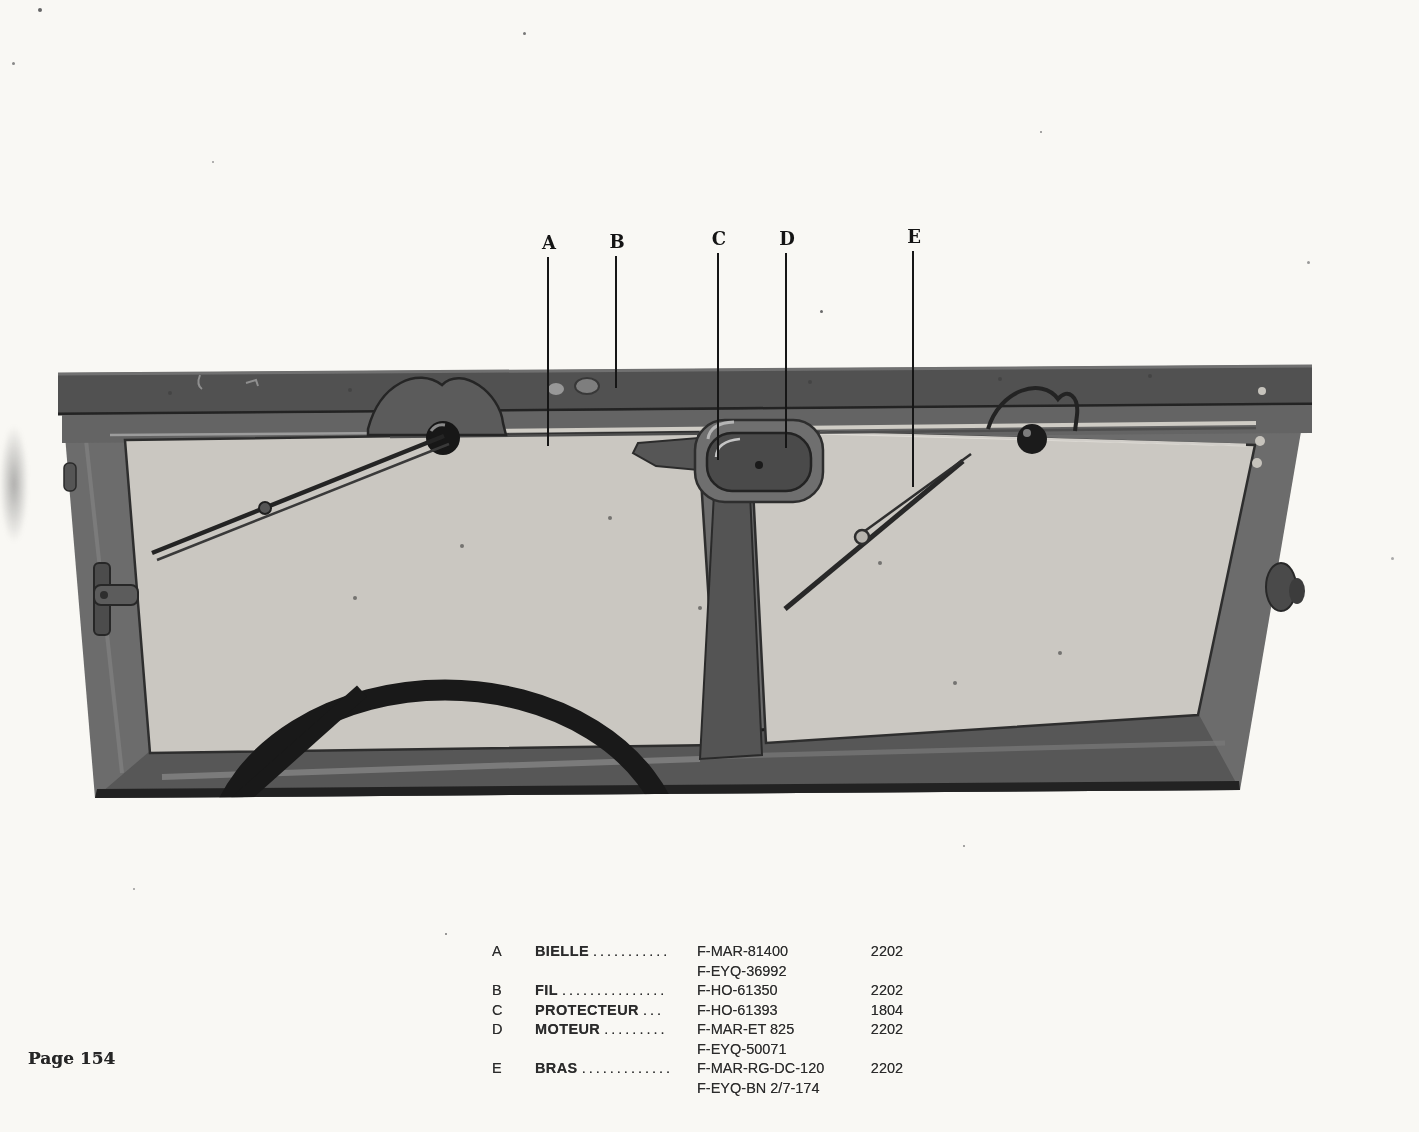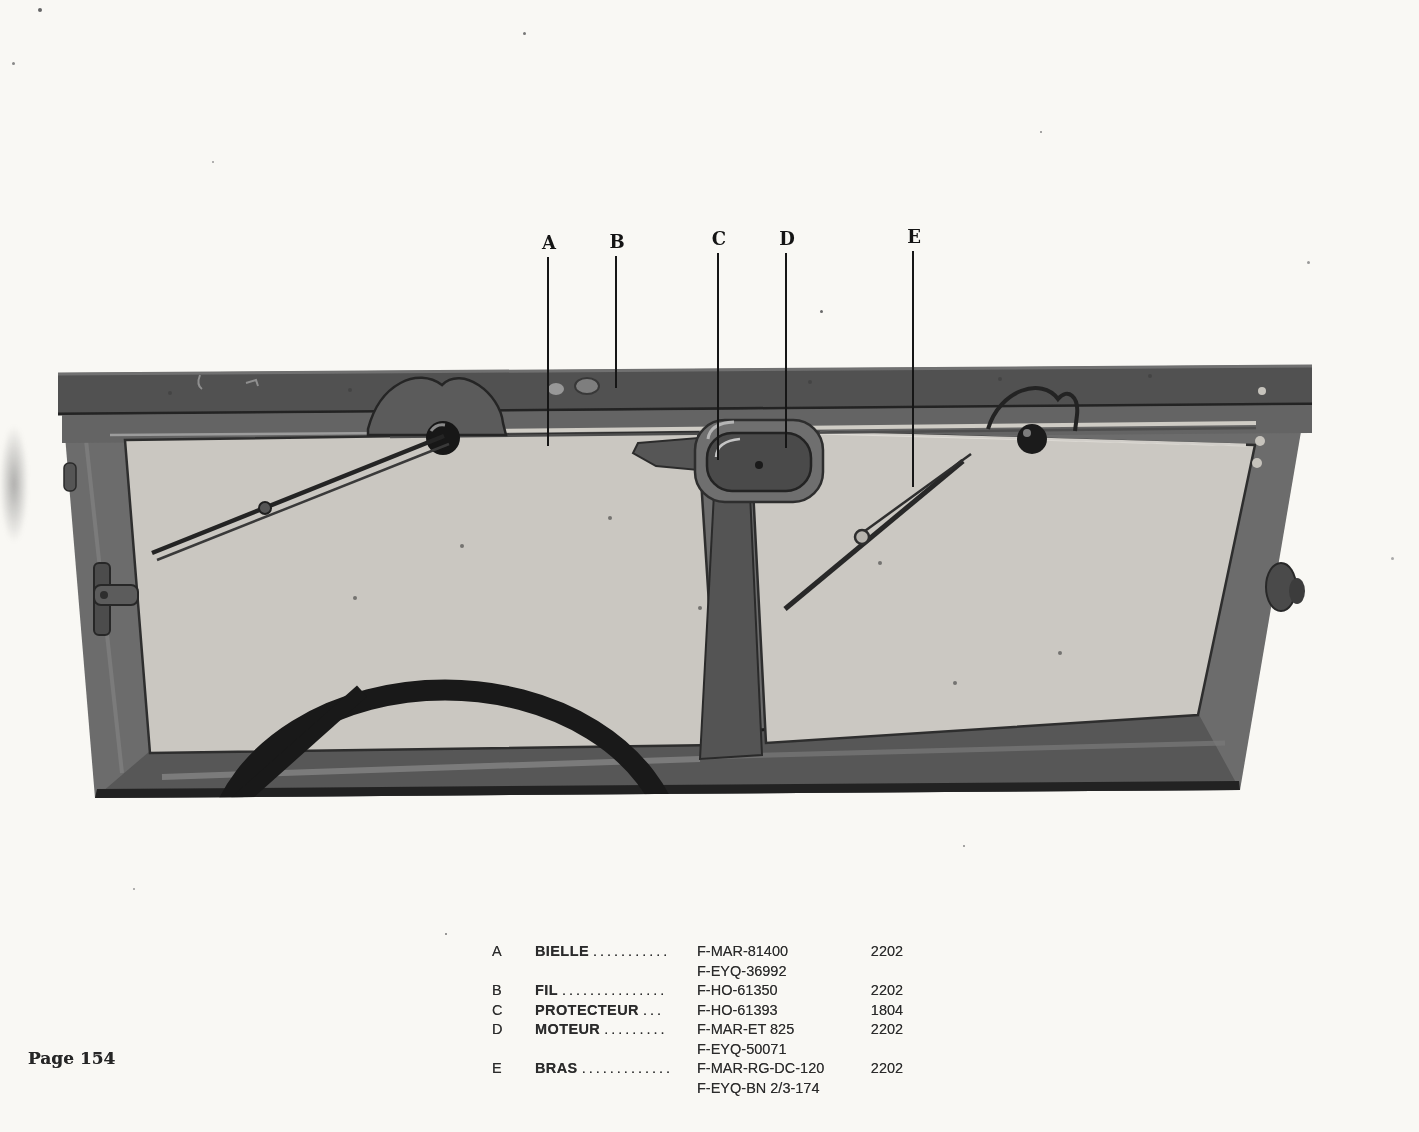--- a/index.html
+++ b/index.html
@@ -232,21 +232,21 @@
         <span class="numline">F-EYQ-50071</span>
       </span>
       <span class="pcode">2202</span>
     </div>
 
     <div class="prow">
       <span class="pletter">E</span>
       <span class="pname"><b>BRAS</b><span class="dots">.............</span></span>
       <span class="pnums">
         <span class="numline">F-MAR-RG-DC-120</span>
-        <span class="numline">F-EYQ-BN 2/3-174</span>
+        <span class="numline">F-EYQ-BN 2/7-174</span>
       </span>
       <span class="pcode">2202</span>
     </div>
 
   </div>
 
   <div class="page-number">Page 154</div>
 
 </div>
 

